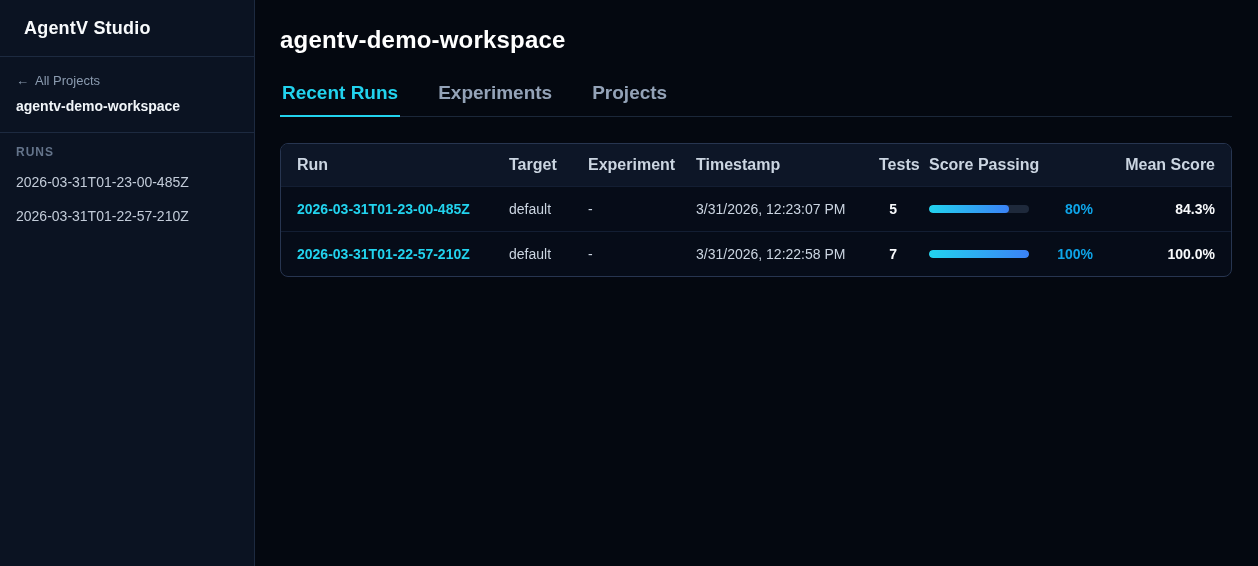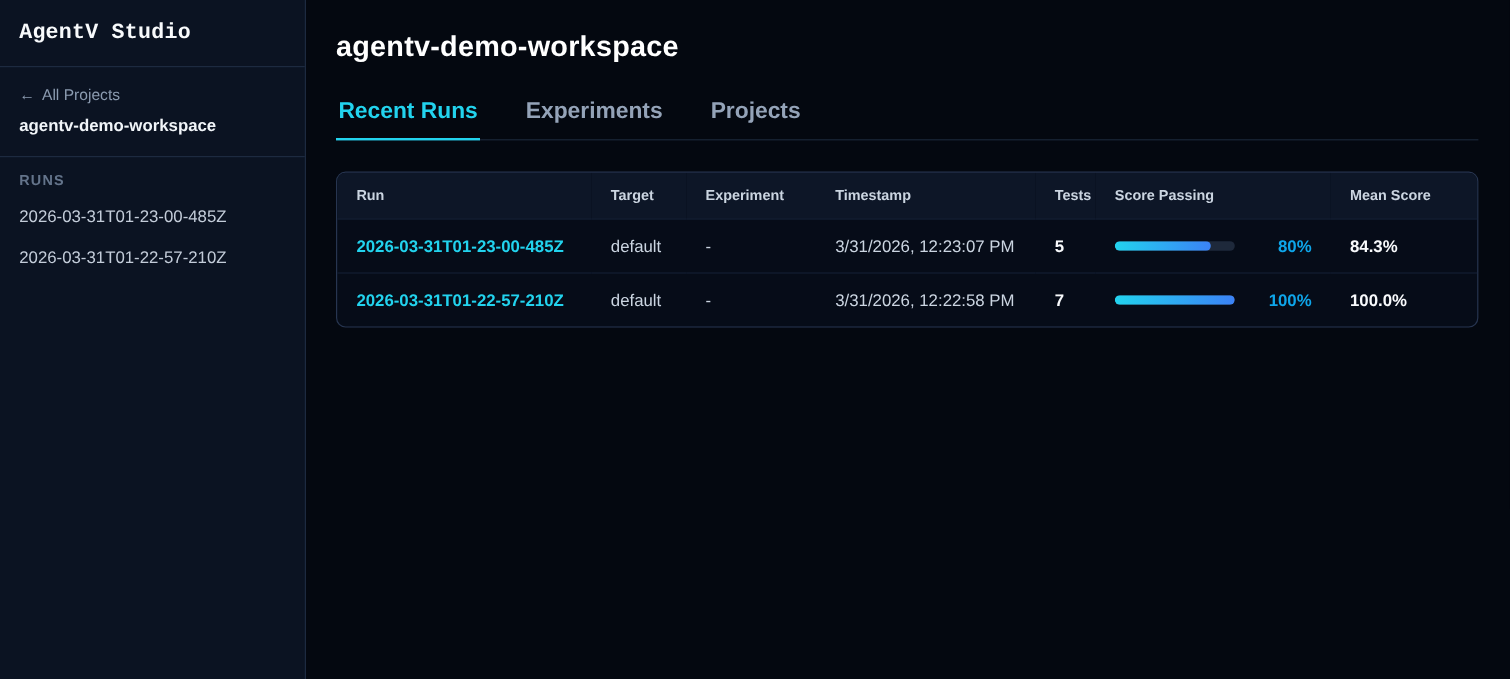--- a/index.html
+++ b/index.html
@@ -13,23 +13,22 @@
   .app { display: flex; width: 1258px; height: 566px; }
 
   
   .sidebar {
     width: 255px; min-width: 255px; height: 100%;
     background: #0b1322;
     border-right: 1px solid #1d2a40;
     display: flex; flex-direction: column;
   }
   .sidebar-header {
-    padding: 18px 16px 17px 16px;
+    padding: 18px 16px 17px 24px;
     border-bottom: 1px solid #1d2a40;
-    font-family: Liberation Mono, monospace;
   }
   .app-title {
     font-size: 18px; font-weight: 700; color: #f8fafc;
     letter-spacing: 0.2px;
   }
   .sidebar-project {
     padding: 14px 16px 18px 16px;
     border-bottom: 1px solid #1d2a40;
   }
   .back-link {
@@ -72,29 +71,29 @@
   .table-card {
     margin-top: 26px;
     border: 1px solid #273550;
     border-radius: 8px;
     overflow: hidden;
     background: #060c18;
   }
   table { width: 100%; border-collapse: collapse; table-layout: fixed; }
   thead tr { background: #0d1627; }
   th {
-    text-align: left; font-size: 12px; font-weight: 600; color: #cbd5e1;
+    text-align: left; font-size: 16px; font-weight: 600; color: #cbd5e1;
     padding: 12px 16px; white-space: nowrap;
   }
   td {
     font-size: 14px; color: #cbd5e1; padding: 14px 16px;
     white-space: nowrap; overflow: hidden;
   }
   tbody tr { border-top: 1px solid #131e33; }
-  th.num, td.num { }
+  th.num, td.num { text-align: right; }
   td.tests-cell, td.score-cell { color: #f8fafc; font-weight: 600; }
   .run-link {
     color: #22d3ee; font-weight: 700; cursor: pointer; text-decoration: none;
   }
   .passing-cell-inner { display: flex; align-items: center; }
   .progress-track {
     width: 100px; height: 8px; border-radius: 4px;
     background: #1e293b; overflow: hidden; flex: none;
   }
   .progress-fill {

